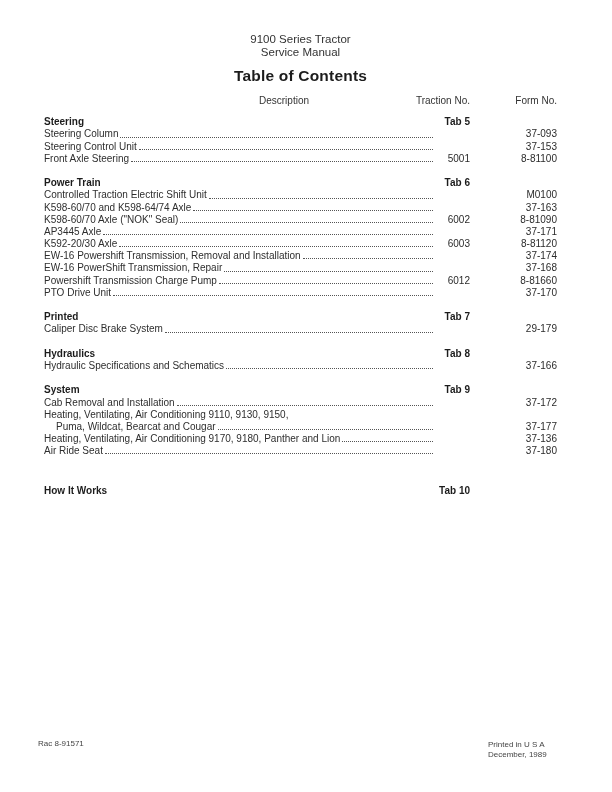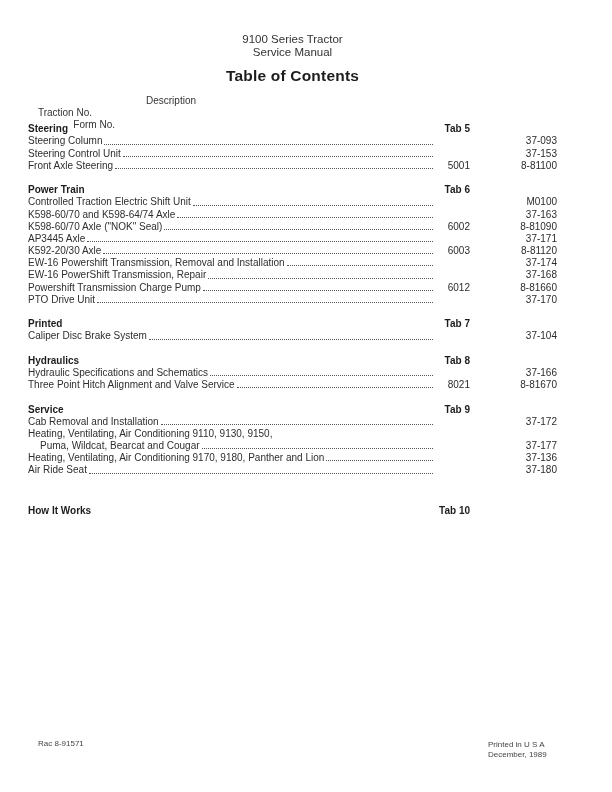--- a/index.html
+++ b/index.html
@@ -6,45 +6,45 @@
   body {
     width: 612px; height: 792px;
     background: #ffffff;
     font-family: "Liberation Sans", sans-serif;
     color: #2b2b2b;
     position: relative;
     overflow: hidden;
   }
   .page {
     position: absolute; inset: 0;
-    padding: 33px 55px 0 28px;
+    padding: 33px 55px 0 44px;
     box-sizing: border-box;
     border-radius: 16px;
   }
   
   .doc-header { text-align: center; }
   .title-line { font-size: 11.5px; line-height: 13px; color: #333; }
   .toc-title {
     font-size: 15.5px; font-weight: bold; color: #1c1c1c;
     margin: 8px 0 0 0; line-height: 18px; letter-spacing: 0.2px;
   }
   
   .row {
     display: flex; align-items: baseline;
     height: 12.2px; font-size: 10px; line-height: 12.2px;
     white-space: nowrap;
   }
   .sec  { width: 34px;  text-align: right; flex: none; }
   .form { width: 87px;  text-align: right; flex: none; }
-  .head-cols { margin-top: 10px; font-size: 10px; color: #333; flex-direction: column; }
+  .head-cols { margin-top: 10px; font-size: 10px; color: #333; }
   .head-cols .desc { flex: 1; text-align: center; text-indent: 118px; }
   .head-cols .sec { width: 64px; }
   .spacer { flex: 1; }
   .toc-section { margin-top: 12.2px; }
-  .toc-body > .toc-section:first-child { margin-top: 16px; }
+  .toc-body > .toc-section:first-child { margin-top: 9px; }
   .toc-body > .toc-section:last-child { margin-top: 28px; }
   .section-name { font-weight: bold; color: #1c1c1c; flex: none; }
   .tab-label { font-weight: bold; color: #1c1c1c; }
   .entry-desc { flex: none; color: #2e2e2e; }
   .entry-desc.indent { padding-left: 12px; }
   .leader {
     flex: 1; align-self: flex-end;
     border-bottom: 1.4px dotted #555;
     margin: 0 3px 3px 2px;
   }
@@ -186,52 +186,46 @@
       <span class="section-name">Printed</span>
       <span class="spacer"></span>
       <span class="sec tab-label">Tab 7</span>
       <span class="form"></span>
     </div>
     <div class="rows">
   <div class="row entry-row">
     <span class="entry-desc">Caliper Disc Brake System</span>
     <span class="leader"></span>
     <span class="sec"></span>
-    <span class="form">37-104</span>
+    <span class="form">29-179</span>
   </div>
 </div>
   </section>
 
   <section class="toc-section">
     <div class="row head-row">
       <span class="section-name">Hydraulics</span>
       <span class="spacer"></span>
       <span class="sec tab-label">Tab 8</span>
       <span class="form"></span>
     </div>
     <div class="rows">
   <div class="row entry-row">
     <span class="entry-desc">Hydraulic Specifications and Schematics</span>
     <span class="leader"></span>
     <span class="sec"></span>
     <span class="form">37-166</span>
   </div>
 
-  <div class="row entry-row">
-    <span class="entry-desc">Three Point Hitch Alignment and Valve Service</span>
-    <span class="leader"></span>
-    <span class="sec">8021</span>
-    <span class="form">8-81670</span>
-  </div>
-</div>
-  </section>
-
-  <section class="toc-section">
-    <div class="row head-row">
-      <span class="section-name">Service</span>
+</div>
+  </section>
+
+  <section class="toc-section">
+    <div class="row head-row">
+      <span class="section-name">System</span>
       <span class="spacer"></span>
       <span class="sec tab-label">Tab 9</span>
       <span class="form"></span>
     </div>
     <div class="rows">
   <div class="row entry-row">
     <span class="entry-desc">Cab Removal and Installation</span>
     <span class="leader"></span>
     <span class="sec"></span>
     <span class="form">37-172</span>

